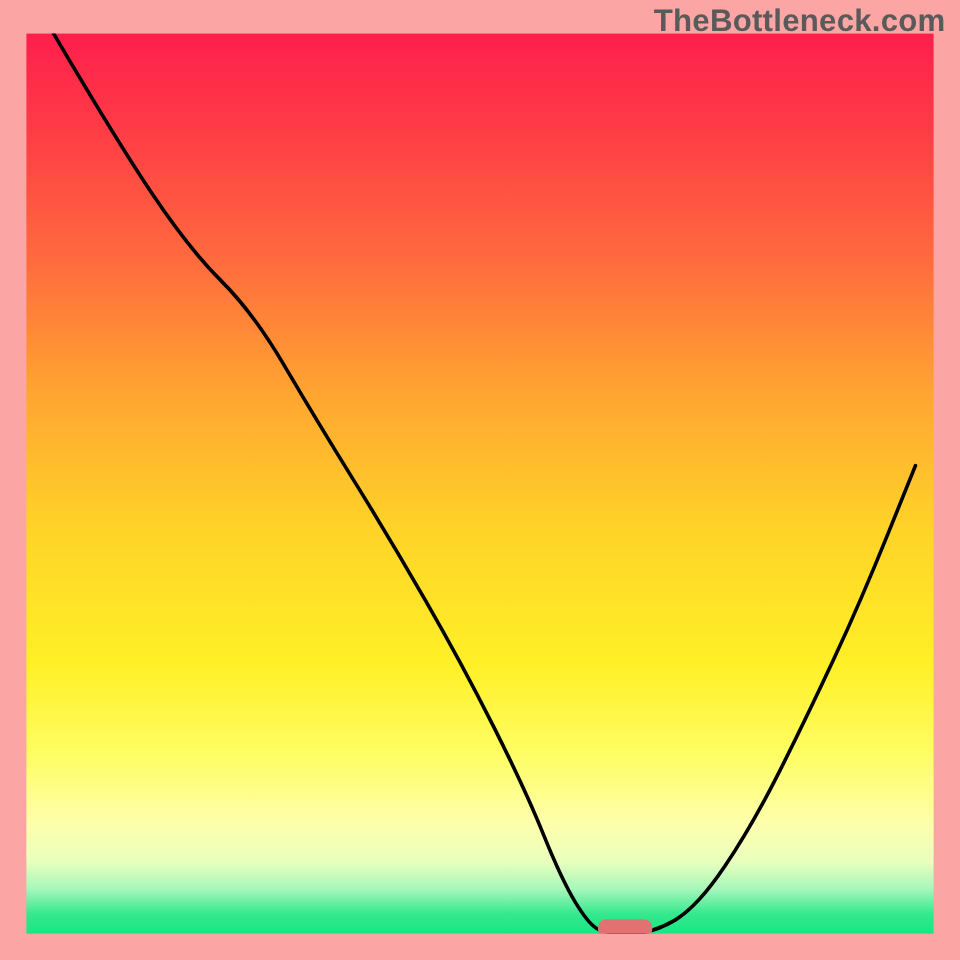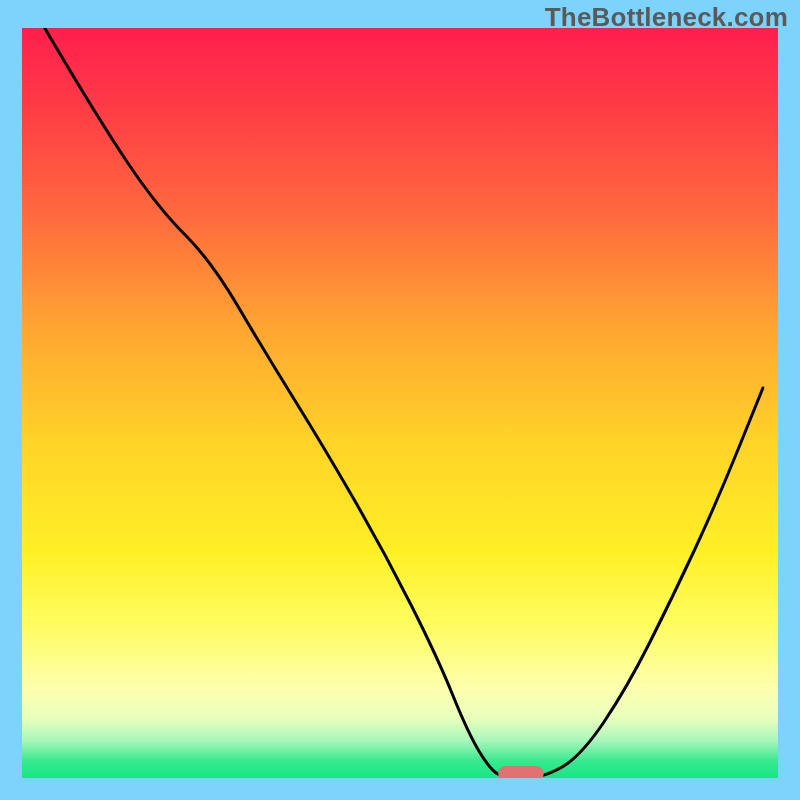--- a/index.html
+++ b/index.html
@@ -8,21 +8,21 @@
     width: 800px;
     height: 800px;
     background: #000;
     font-family: Arial, Helvetica, sans-serif;
     overflow: hidden;
   }
   .outer {
     position: relative;
     width: 800px;
     height: 800px;
-    background: #7dd3fc;
+    background: #fca5a5;
   }
   .watermark {
     position: absolute;
     top: 2px;
     right: 12px;
     color: #5a5a5a;
     font-size: 26px;
     font-weight: 600;
     letter-spacing: 0.2px;
     z-index: 5;

